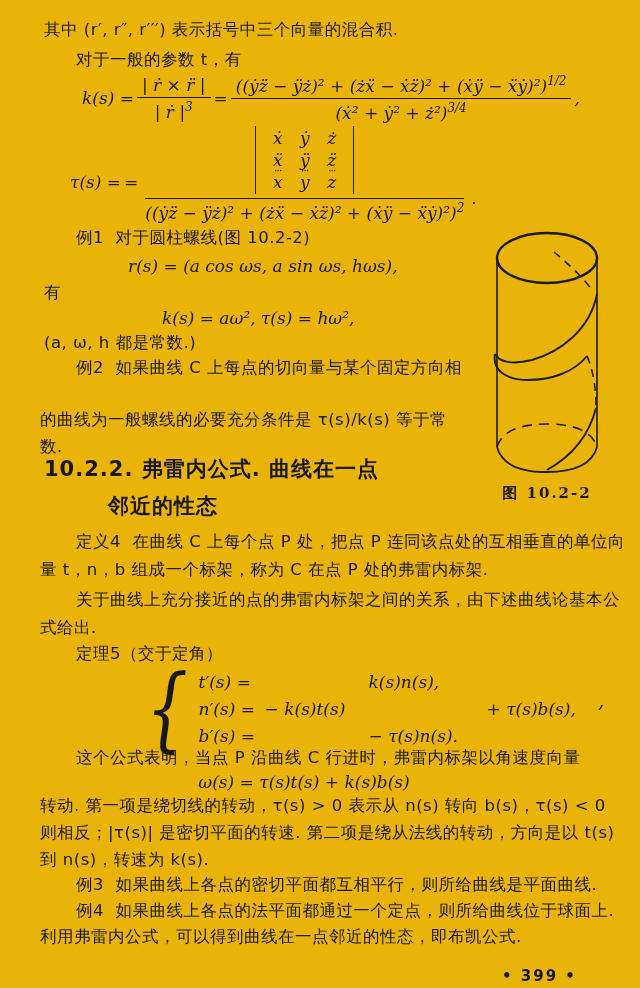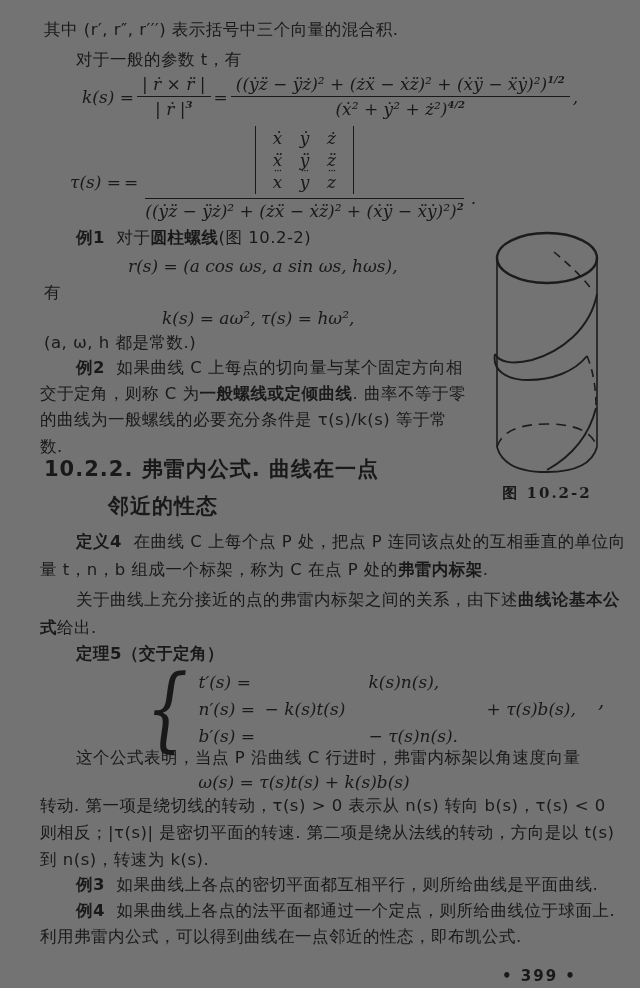--- a/index.html
+++ b/index.html
@@ -1,29 +1,29 @@
 <!DOCTYPE html>
 <html><head>
 <meta charset="utf-8">
 <style>
   html,body{margin:0;padding:0;}
   .page{
     position:relative;
     width:640px;height:988px;
-    background:#737373;
+    background:#eab308;
     color:#191919;
     font-family:"DejaVu Sans", sans-serif;
     font-size:16.5px;
     overflow:hidden;
   }
   .abs{position:absolute;white-space:nowrap;}
   .cjk{letter-spacing:0.5px;line-height:1.25;}
-  .b{font-weight:bold;text-align:center;}
+  .b{font-weight:normal;text-align:center;}
   .fm{font-family:"DejaVu Serif", serif;font-style:italic;font-size:17px;}
-  .fm sup{font-size:10px;font-style:italic;font-weight:bold;}
+  .fm sup{font-size:12px;font-style:italic;}
   .fx{display:flex;align-items:center;gap:3px;}
   .frac{display:inline-flex;flex-direction:column;align-items:center;vertical-align:middle;}
   .frac .num{align-self:stretch;text-align:center;border-bottom:1.4px solid #191919;padding:0 5px 2px;}
   .frac .den{padding-top:2px;text-align:center;}
   .det{display:inline-flex;flex-direction:column;border-left:1.4px solid #191919;border-right:1.4px solid #191919;padding:2px 8px;gap:2px;}
   .drow{display:flex;}
   .drow span{display:inline-block;width:27px;text-align:center;}
   .dddot{position:relative;display:inline-block;font-style:italic;}
   .dddot::after{
     content:"\00B7\00B7\00B7";
@@ -58,21 +58,21 @@
 
   <div class="abs fm fx" style="left:82px;top:74px">
     <span>k(s) =</span>
     <span class="frac">
       <span class="num">| ṙ × r̈ |</span>
       <span class="den"><span>| ṙ |</span><sup>3</sup></span>
     </span>
     <span>=</span>
     <span class="frac">
       <span class="num"><span>((ẏz̈ − ÿż)² + (żẍ − ẋz̈)² + (ẋÿ − ẍẏ)²)</span><sup>1/2</sup></span>
-      <span class="den"><span>(ẋ² + ẏ² + ż²)</span><sup>4/2</sup></span>
+      <span class="den"><span>(ẋ² + ẏ² + ż²)</span><sup>3/4</sup></span>
     </span>
     <span>,</span>
   </div>
 
   <div class="abs fm" style="left:70px;top:126px;display:flex;align-items:flex-start;gap:7px">
     <span class="fx" style="margin-top:46px">
       <span>τ(s) =</span>
       <span>=</span>
     </span>
     <span class="frac">
@@ -112,23 +112,20 @@
   <div class="abs fm" style="left:162px;top:308px">
     <span>k(s) = aω²,  τ(s) = hω²,</span>
   </div>
   <div class="abs cjk" style="left:44px;top:333px">
     <span>(a, ω, h 都是常数.)</span>
   </div>
 
   <div class="abs cjk" style="left:76px;top:358px">
     <span class="b">例2</span>&nbsp;&nbsp;<span>如果曲线 C 上每点的切向量与某个固定方向相</span>
   </div>
-  <div class="abs cjk" style="left:40px;top:384px">
-    <span>交于定角，则称 C 为</span><span class="b">一般螺线或定倾曲线</span><span>.  曲率不等于零</span>
-  </div>
   <div class="abs cjk" style="left:40px;top:410px">
     <span>的曲线为一般螺线的必要充分条件是 τ(s)/k(s) 等于常</span>
   </div>
   <div class="abs cjk" style="left:40px;top:437px">
     <span>数.</span>
   </div>
 
   <div class="abs heading" style="left:44px;top:455px">
     <span>10.2.2.</span>&nbsp;<span>弗雷内公式. 曲线在一点</span>
   </div>

